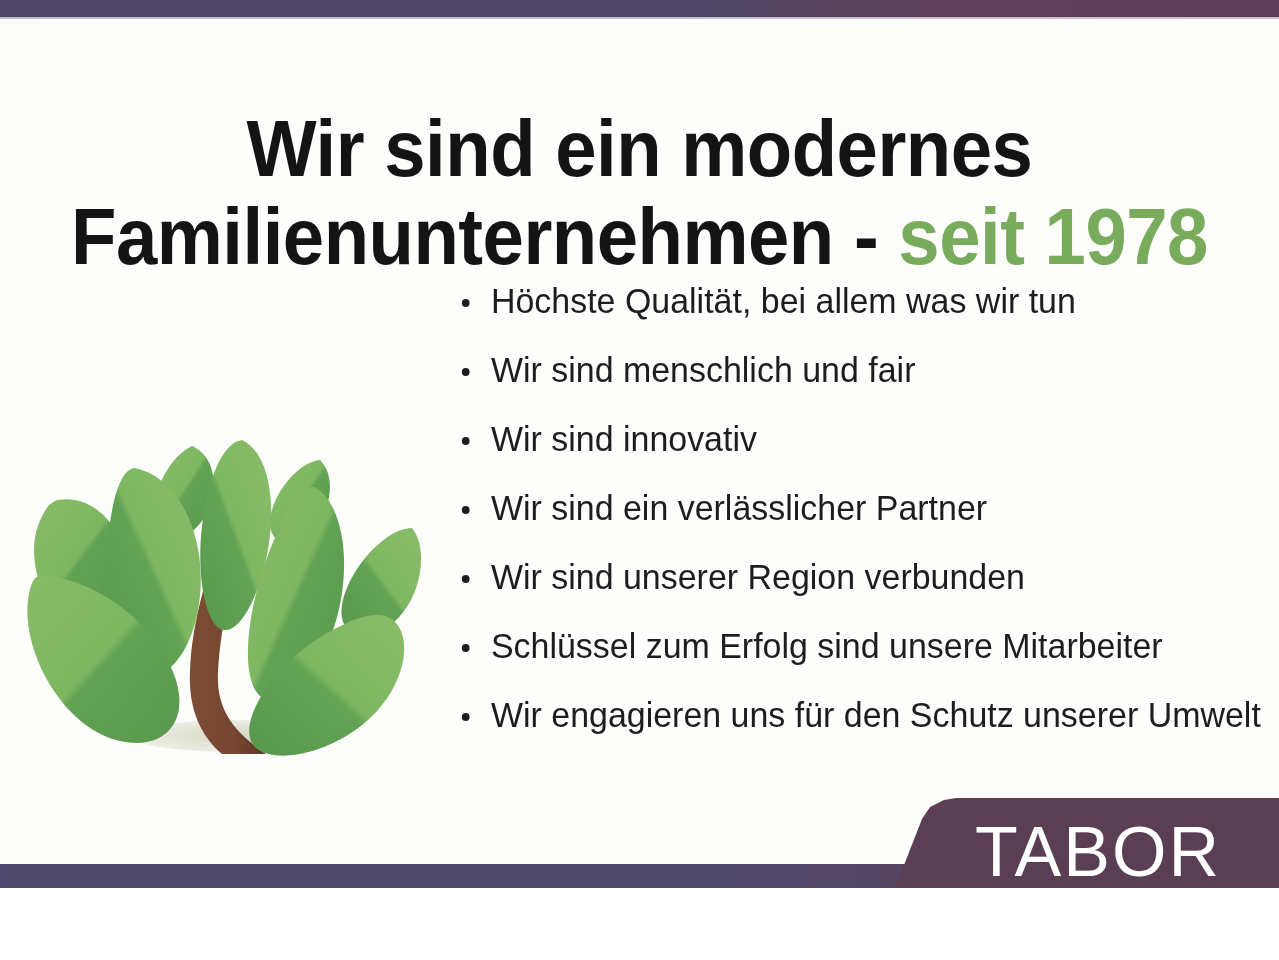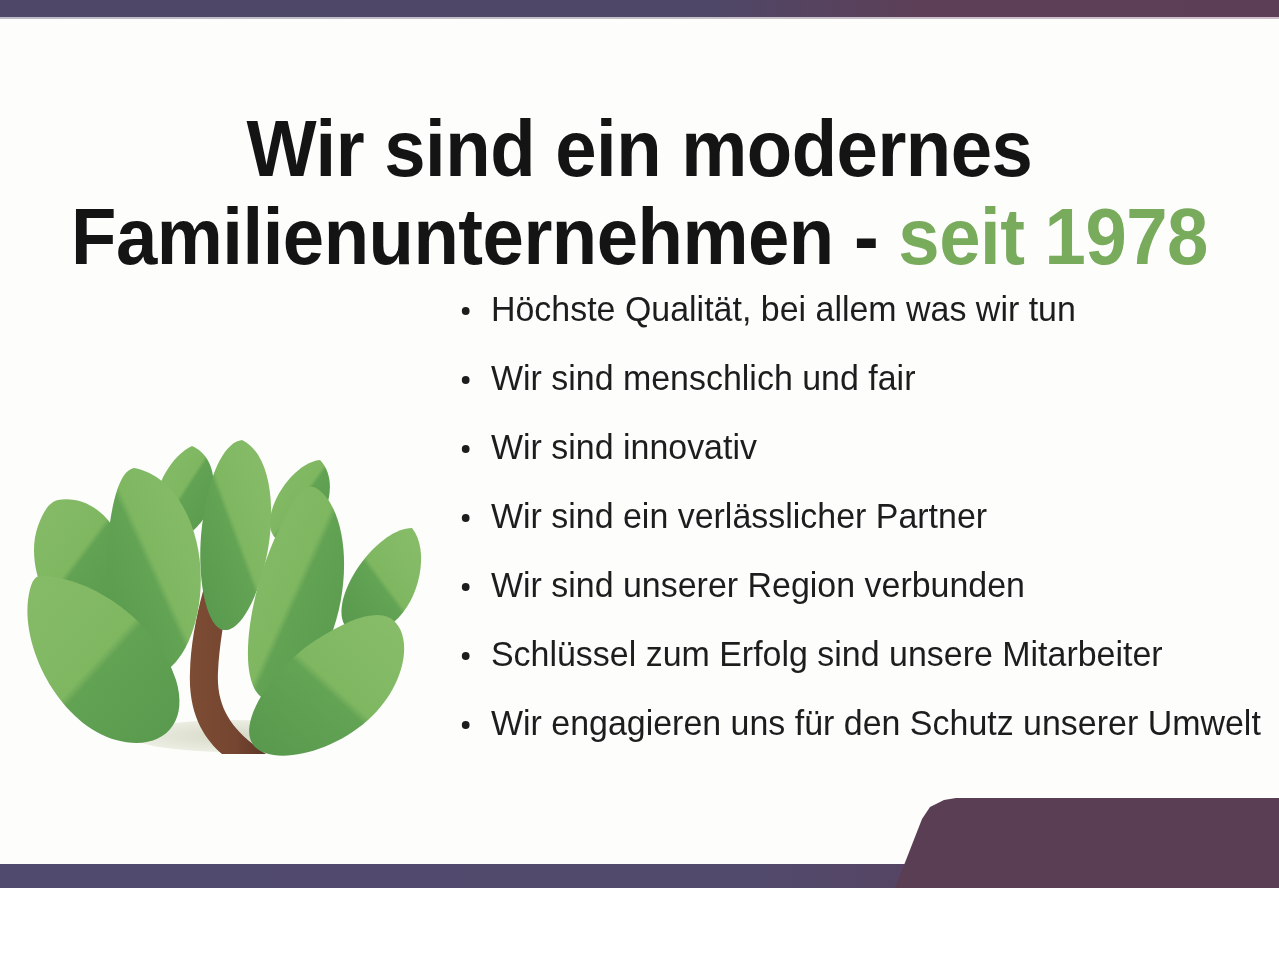--- a/index.html
+++ b/index.html
@@ -98,21 +98,21 @@
     -webkit-transform: scaleX(.94);
     transform: scaleX(.94);
   }
   .headline .line2 { display: block; }
   .accent { color: #79ab5c; }
 
   
   .bullets {
     position: absolute;
     left: 456px;
-    top: 292px;
+    top: 284px;
     width: 810px;
     margin: 0;
     padding: 0;
     list-style: none;
   }
   .bullets li {
     position: relative;
     padding-left: 36px;
     margin: 0 0 35px 0;
     font-family: "Liberation Sans Narrow", "Liberation Sans", "DejaVu Sans Condensed", sans-serif;
@@ -208,14 +208,15 @@
     <li>Wir sind innovativ</li>
     <li>Wir sind ein verlässlicher Partner</li>
     <li>Wir sind unserer Region verbunden</li>
     <li>Schlüssel zum Erfolg sind unsere Mitarbeiter</li>
     <li>Wir engagieren uns für den Schutz unserer Umwelt</li>
   </ul>
 
   <div class="bottombar"></div>
 
   <div class="logo-panel"></div>
+  <div class="logo-wordmark">TABOR</div>
 
 </div>
 
 </body></html>

